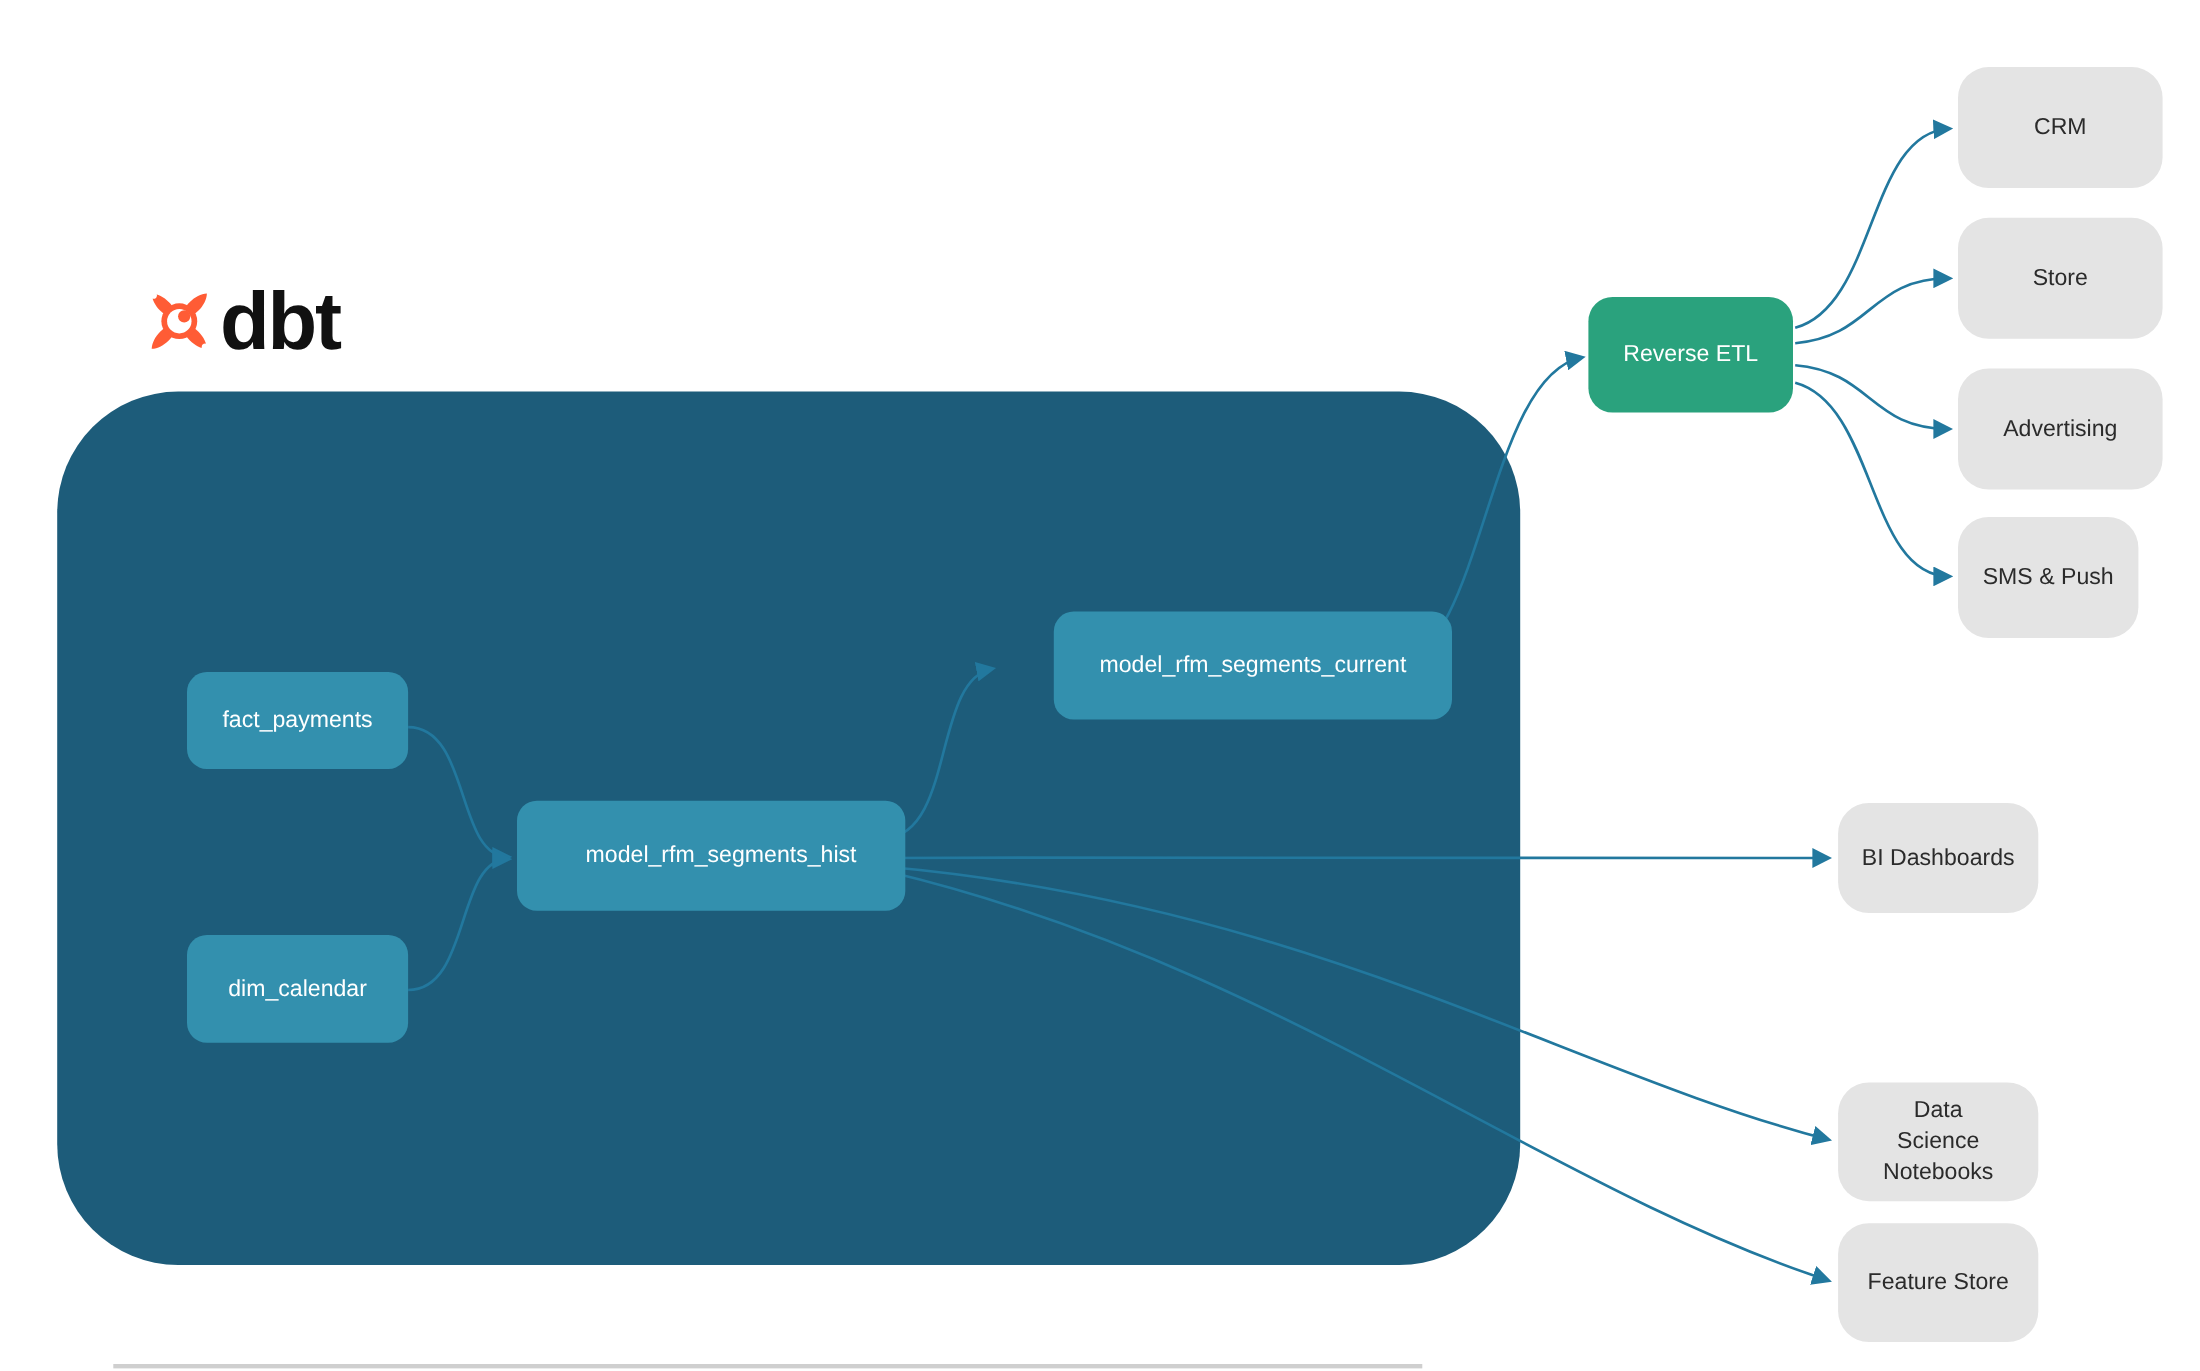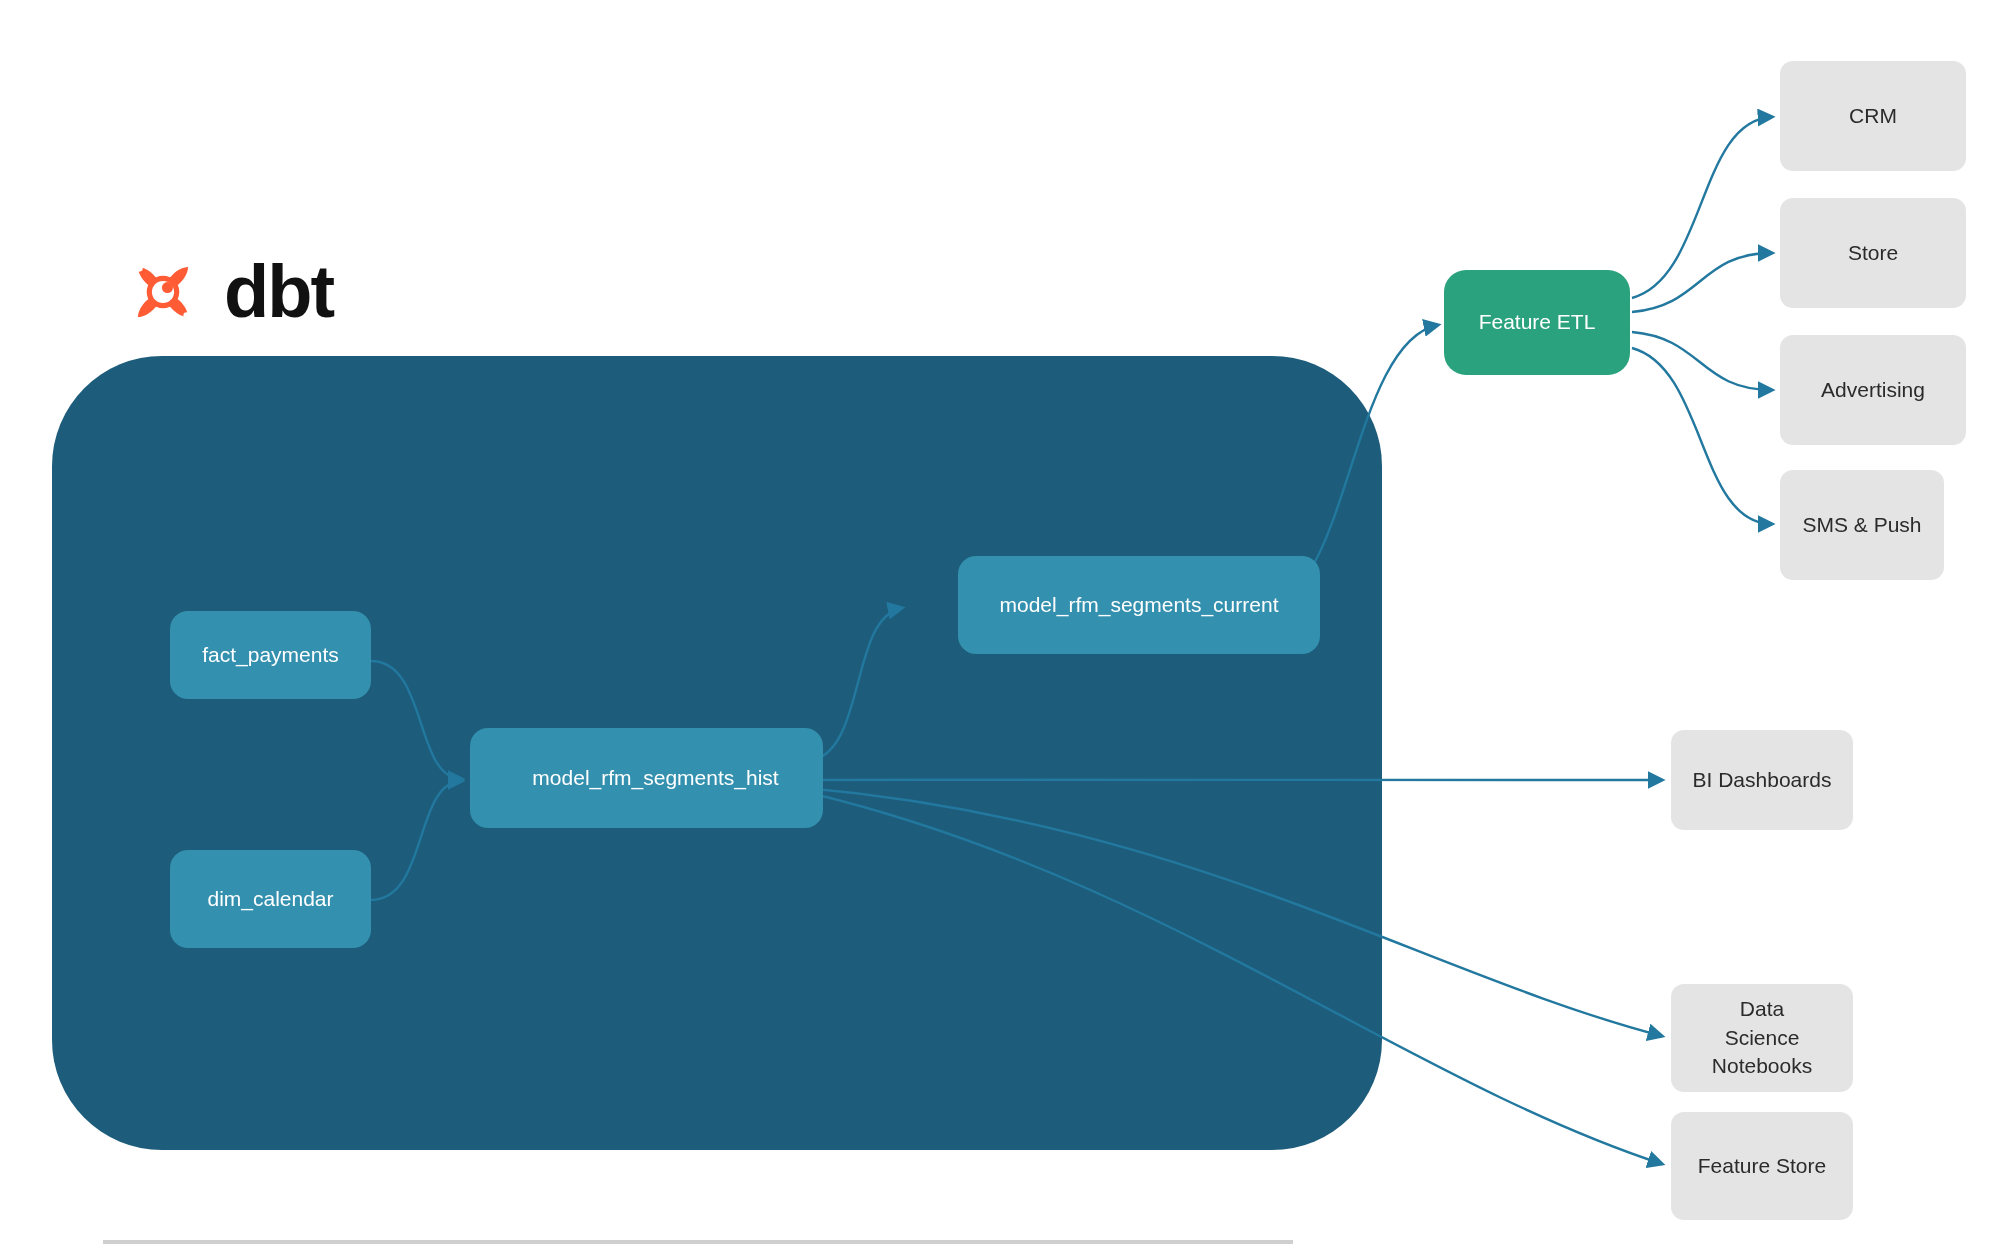--- a/index.html
+++ b/index.html
@@ -2,37 +2,37 @@
 <html><head>
 <meta charset="utf-8">
 <style>
   html,body{margin:0;padding:0;background:#ffffff;}
   body{width:2000px;height:1246px;position:relative;overflow:hidden;
        font-family:"Liberation Sans","DejaVu Sans",sans-serif;}
 
   .stage{position:absolute;inset:0;}
 
   
-  .logo{position:absolute;left:126px;top:255px;display:flex;align-items:center;gap:24px;}
+  .logo{position:absolute;left:126px;top:255px;display:flex;align-items:center;gap:0;}
   .logo-icon{width:74px;height:74px;display:block;}
   .logo-text{font-size:74px;font-weight:800;color:#111111;letter-spacing:-2px;line-height:1;}
 
   
   .dbt-container{position:absolute;left:52px;top:356px;width:1330px;height:794px;
                  background:#1d5c7a;border-radius:110px;z-index:1;}
 
   
   .edges{position:absolute;left:0;top:0;width:2000px;height:1246px;z-index:2;pointer-events:none;}
 
   
   .node{position:absolute;z-index:3;display:flex;align-items:center;justify-content:center;
         text-align:center;font-size:21px;line-height:1.35;}
   .node-teal{background:#3390ae;color:#ffffff;border-radius:18px;}
   .node-green{background:#2aa27d;color:#ffffff;border-radius:22px;}
-  .node-gray{background:#e4e4e4;color:#2b2b2b;border-radius:13px;}
+  .node-gray{background:#e4e4e4;color:#2b2b2b;border-radius:28px;}
 
   .n-fact{left:170px;top:611px;width:201px;height:88px;}
   .n-dim{left:170px;top:850px;width:201px;height:98px;}
   .n-hist{left:470px;top:728px;width:335px;height:100px;padding-left:18px;}
   .n-current{left:910px;top:556px;width:362px;height:98px;margin-left:48px;}
   .n-retl{left:1444px;top:270px;width:186px;height:105px;}
   .n-crm{left:1780px;top:61px;width:186px;height:110px;}
   .n-email{left:1780px;top:198px;width:186px;height:110px;}
   .n-adv{left:1780px;top:335px;width:186px;height:110px;}
   .n-sms{left:1780px;top:470px;width:164px;height:110px;}
@@ -95,21 +95,21 @@
     <span>dim_calendar</span>
   </div>
   <div class="node node-teal n-hist">
     <span>model_rfm_segments_hist</span>
   </div>
   <div class="node node-teal n-current">
     <span>model_rfm_segments_current</span>
   </div>
 
   <div class="node node-green n-retl">
-    <span>Feature ETL</span>
+    <span>Reverse ETL</span>
   </div>
 
   <div class="node node-gray n-crm">
     <span>CRM</span>
   </div>
   <div class="node node-gray n-email">
     <span>Store</span>
   </div>
   <div class="node node-gray n-adv">
     <span>Advertising</span>

